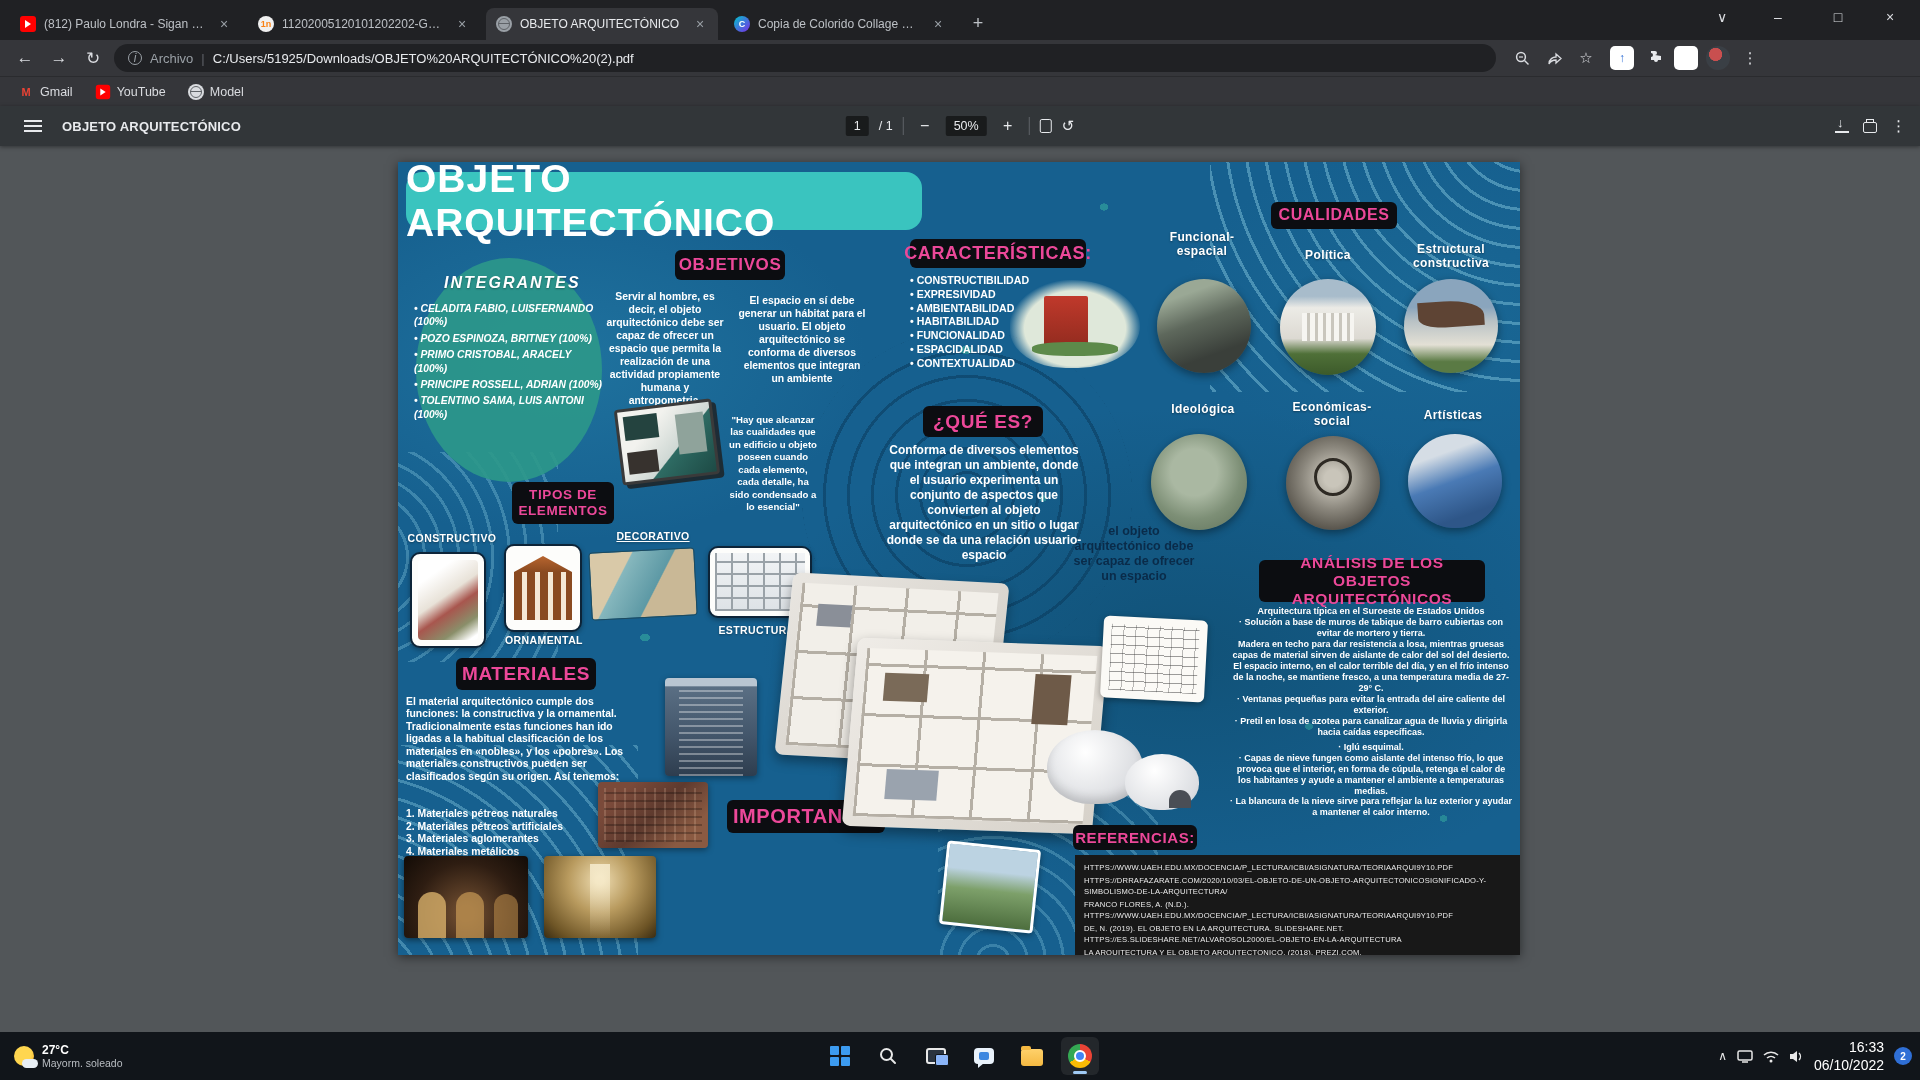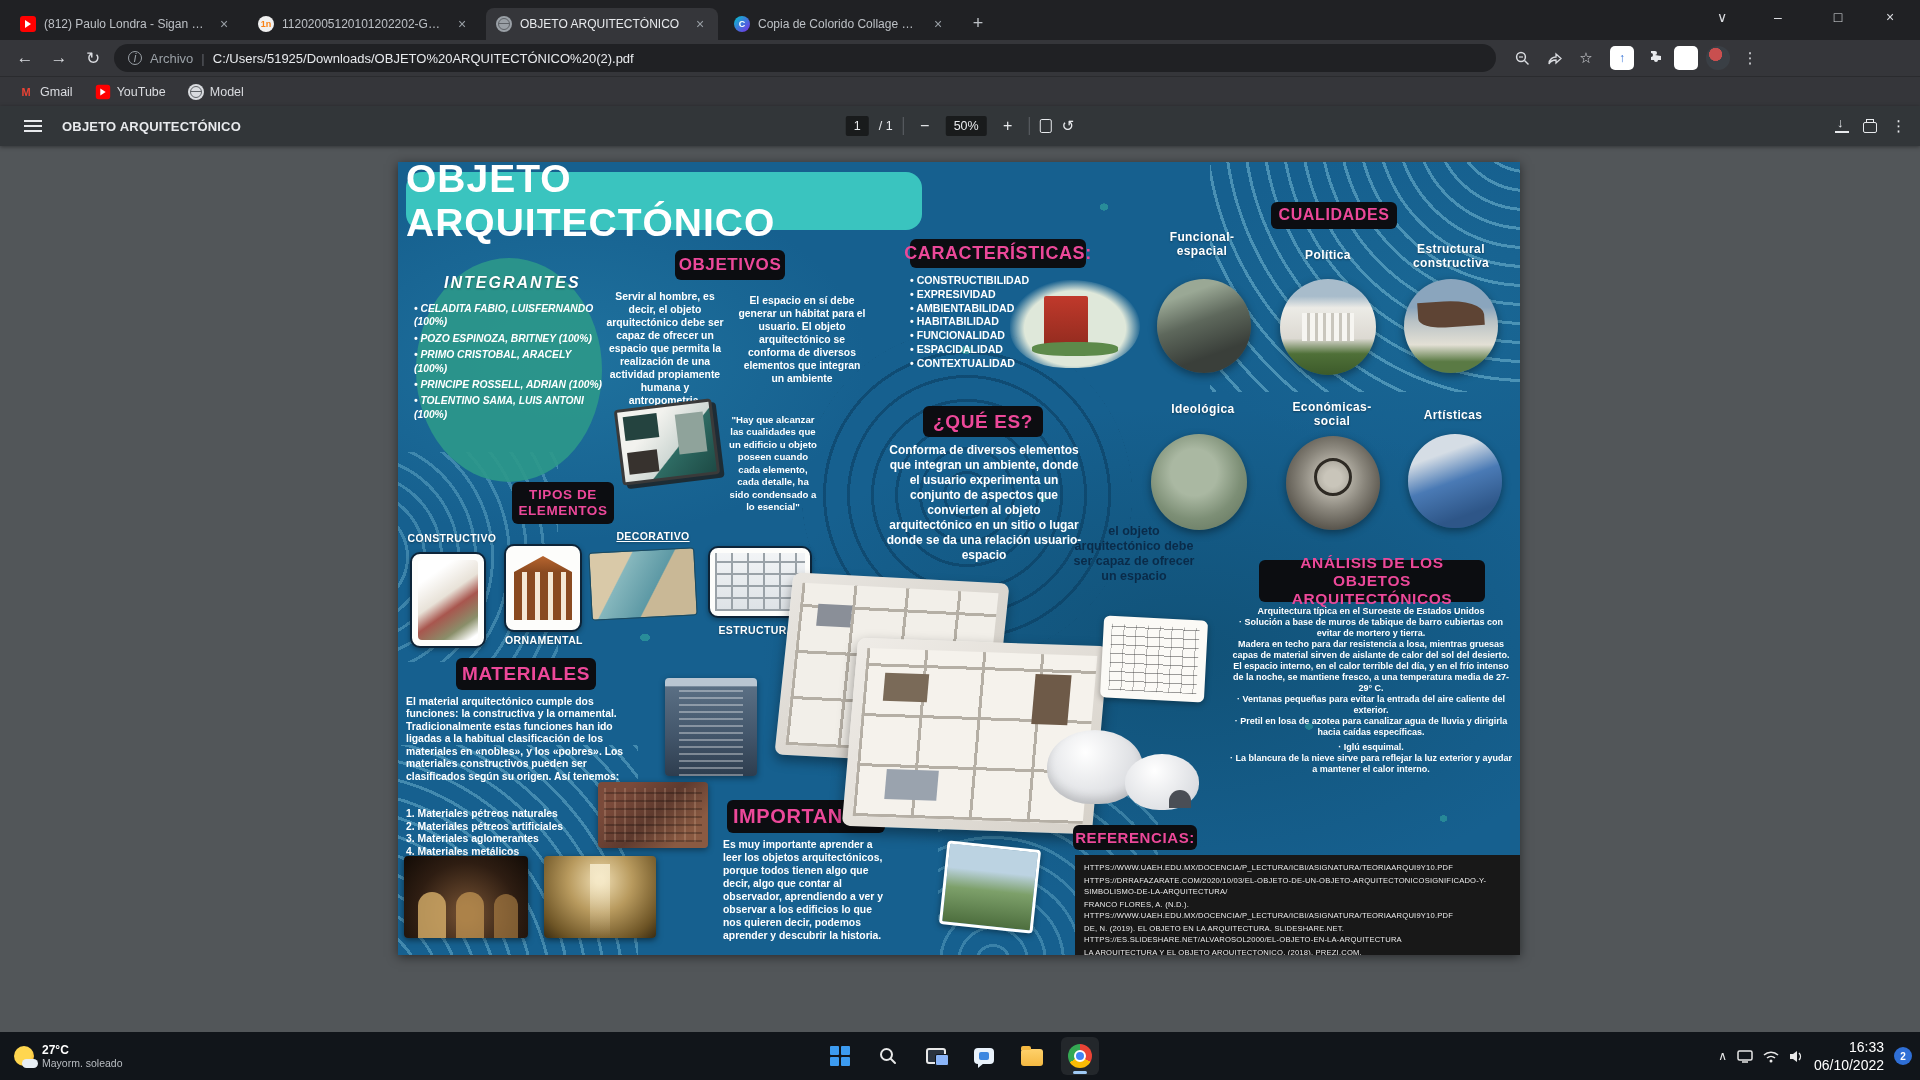--- a/index.html
+++ b/index.html
@@ -292,21 +292,20 @@
         <div data-name="material-item">6. Materiales plásticos.</div>
       </div>
       <div class="photo" style="left:267px; top:516px; width:92px; height:98px; background:linear-gradient(180deg,#b9c6d2 8%, #5a6f84 9%, #42556a 60%, #2e3d4e); box-shadow:0 2px 6px rgba(0,0,0,.4);" data-name="skyscraper-image">
         <div style="position:absolute; inset:10px 14px 0 14px; background:repeating-linear-gradient(0deg, rgba(255,255,255,.35) 0 2px, transparent 2px 7px);"></div>
       </div>
       <div class="photo" style="left:200px; top:620px; width:110px; height:66px; background:linear-gradient(135deg,#7a4a3a 20%, #5e3a2e 50%, #8a5a42 80%); box-shadow:0 2px 6px rgba(0,0,0,.4);" data-name="brick-building-image">
         <div style="position:absolute; inset:6px; background:repeating-linear-gradient(0deg, rgba(0,0,0,.25) 0 2px, transparent 2px 8px), repeating-linear-gradient(90deg, rgba(255,220,190,.18) 0 2px, transparent 2px 10px);"></div>
       </div>
 
       <div class="badge" style="left:329px; top:638px; width:158px; height:33px; font-size:20px;" data-name="importancia-heading">IMPORTANCIA</div>
-      <div class="bt" style="left:325px; top:676px; width:168px; text-align:left; font-size:10.4px; line-height:1.25;" data-name="importancia-text">Es muy importante aprender a leer los objetos arquitectónicos, porque todos tienen algo que decir, algo que contar al observador, aprendiendo a ver y observar a los edificios lo que nos quieren decir, podemos aprender y descubrir la historia.</div>
 
       <div class="photo" style="left:6px; top:694px; width:124px; height:82px; background:radial-gradient(circle at 50% 70%, #6b4a2e 10%, #2e1d12 60%, #120b06); box-shadow:0 2px 6px rgba(0,0,0,.5);" data-name="arches-interior-image">
         <div style="position:absolute; left:14px; bottom:0; width:28px; height:46px; background:#d8b06a; border-radius:14px 14px 0 0; opacity:.8;"></div>
         <div style="position:absolute; left:52px; bottom:0; width:28px; height:46px; background:#c89a55; border-radius:14px 14px 0 0; opacity:.7;"></div>
         <div style="position:absolute; left:90px; bottom:0; width:24px; height:44px; background:#b8894a; border-radius:12px 12px 0 0; opacity:.6;"></div>
       </div>
       <div class="photo" style="left:146px; top:694px; width:112px; height:82px; background:radial-gradient(circle at 50% 30%, #e8d5a8 5%, #b89a5e 40%, #6e5526 80%, #3a2c12); box-shadow:0 2px 6px rgba(0,0,0,.5);" data-name="cathedral-interior-image">
         <div style="position:absolute; left:46px; top:8px; width:20px; height:74px; background:linear-gradient(#fff8e0, rgba(255,248,224,0)); opacity:.7;"></div>
       </div>
 
@@ -380,20 +379,21 @@
       <div class="circle-img" style="left:1010px; top:272px; width:94px; height:94px; background:linear-gradient(160deg,#d5dde5 25%, #4a7ab5 50%, #2e5688 80%);" data-name="cualidad-artisticas-image"></div>
 
       <div class="badge" style="left:861px; top:398px; width:226px; height:42px; font-size:15.5px; padding:0 6px;" data-name="analisis-heading">ANÁLISIS DE LOS OBJETOS ARQUITECTÓNICOS</div>
       <div class="bt" style="left:831px; top:444px; width:284px; font-size:9px; line-height:1.22;" data-name="analisis-text">
         <div data-name="analisis-paragraph">Arquitectura típica en el Suroeste de Estados Unidos</div>
         <div data-name="analisis-paragraph">· Solución a base de muros de tabique de barro cubiertas con evitar de mortero y tierra.</div>
         <div data-name="analisis-paragraph">Madera en techo para dar resistencia a losa, mientras gruesas capas de material sirven de aislante de calor del sol del desierto. El espacio interno, en el calor terrible del día, y en el frío intenso de la noche, se mantiene fresco, a una temperatura media de 27-29° C.</div>
         <div data-name="analisis-paragraph">· Ventanas pequeñas para evitar la entrada del aire caliente del exterior.</div>
         <div data-name="analisis-paragraph">· Pretil en losa de azotea para canalizar agua de lluvia y dirigirla hacia caídas específicas.</div>
         <div data-name="analisis-paragraph" style="margin-top:4px;">· Iglú esquimal.</div>
+        <div data-name="analisis-paragraph">· Capas de nieve fungen como aislante del intenso frío, lo que provoca que el interior, en forma de cúpula, retenga el calor de los habitantes y ayude a mantener el ambiente a temperaturas medias.</div>
         <div data-name="analisis-paragraph">· La blancura de la nieve sirve para reflejar la luz exterior y ayudar a mantener el calor interno.</div>
       </div>
 
       <div class="badge" style="left:675px; top:663px; width:124px; height:25px; font-size:15px;" data-name="referencias-heading">REFERENCIAS:</div>
       <div class="refbox" data-name="referencias-list">
         <div data-name="referencia-item">HTTPS://WWW.UAEH.EDU.MX/DOCENCIA/P_LECTURA/ICBI/ASIGNATURA/TEORIAARQUI9Y10.PDF</div>
         <div data-name="referencia-item">HTTPS://DRRAFAZARATE.COM/2020/10/03/EL-OBJETO-DE-UN-OBJETO-ARQUITECTONICOSIGNIFICADO-Y-SIMBOLISMO-DE-LA-ARQUITECTURA/</div>
         <div data-name="referencia-item">FRANCO FLORES, A. (N.D.). HTTPS://WWW.UAEH.EDU.MX/DOCENCIA/P_LECTURA/ICBI/ASIGNATURA/TEORIAARQUI9Y10.PDF</div>
         <div data-name="referencia-item">DE, N. (2019). EL OBJETO EN LA ARQUITECTURA. SLIDESHARE.NET. HTTPS://ES.SLIDESHARE.NET/ALVAROSOL2000/EL-OBJETO-EN-LA-ARQUITECTURA</div>
         <div data-name="referencia-item">LA ARQUITECTURA Y EL OBJETO ARQUITECTONICO. (2018). PREZI.COM. HTTPS://PREZI.COM/MNTEL3TOFFRK/LA-ARQUITECTURA-Y-EL-OBJETO-ARQUITECTONICO/</div>

